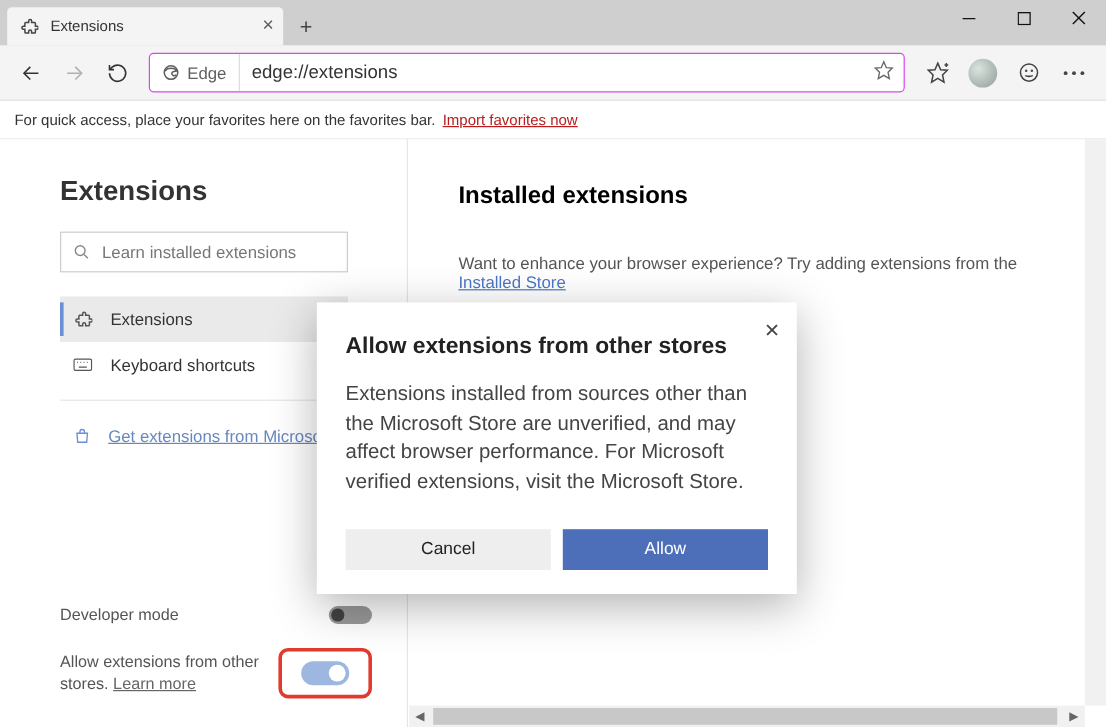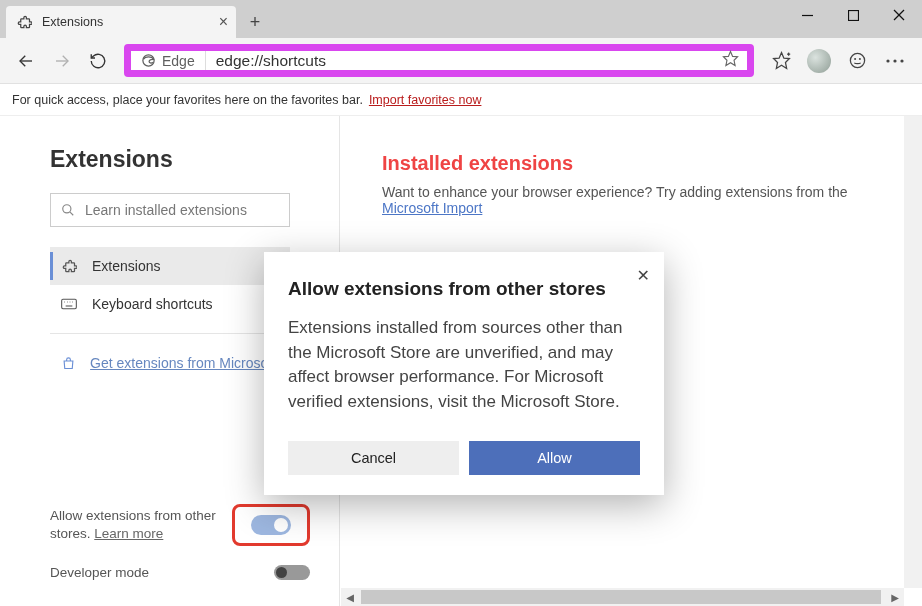--- a/index.html
+++ b/index.html
@@ -12,21 +12,21 @@
   .tab-title { font-size: 12.5px; color: #333; }
   .tab-close { position: absolute; right: 8px; font-size: 16px; color: #555; }
   .newtab { width: 30px; height: 30px; margin-top:7px; display: flex; align-items: center; justify-content: center; font-size: 18px; color: #444; margin-left: 4px; }
   .winctrl { margin-left: auto; display: flex; }
   .winbtn { width: 46px; height: 30px; display: flex; align-items: center; justify-content: center; color: #111; }
   
   
   .toolbar { height: 46px; background: #f4f4f4; display: flex; align-items: center; padding: 0 8px; border-bottom: 1px solid #e1e1e1; }
   .navbtn { width: 36px; height: 36px; display: flex; align-items:center; justify-content:center; color:#333; }
   .navbtn.disabled { opacity:.35; }
-  .addr { flex:1; height: 33px; background:#fff; border:7px solid #d946ef; border-radius:4px; display:flex; align-items:center; margin: 0 8px; position:relative; }
+  .addr { flex:1; height: 33px; background:#fff; border:1px solid #d946ef; border-radius:4px; display:flex; align-items:center; margin: 0 8px; position:relative; }
   .edge-indicator { display:flex; align-items:center; padding:0 10px; border-right:1px solid #ddd; height:100%; color:#5f5f5f; font-size:14px; }
   .edge-indicator svg { margin-right:6px; }
   .url { padding-left:10px; font-size:15.5px; color:#333; }
   .star-end { position:absolute; right:8px; color:#666; }
   .rightctrls { display:flex; align-items:center; }
   .rightctrls .iconbtn { width:38px; height:38px; display:flex; align-items:center; justify-content:center; color:#444; }
   .profile { width:24px; height:24px; border-radius:50%; background: radial-gradient(circle at 35% 35%, #dbe3df, #8f9d95); }
   .addext { width:38px; height:38px; display:flex; align-items:center; justify-content:center; color:#444; }
   
   
@@ -51,21 +51,21 @@
   .setrow .label { max-width:170px; line-height:1.35; }
   .setrow a { color:#666; text-decoration:underline; }
   .toggle { width:36px; height:15px; border-radius:10px; position:relative; }
   .toggle.off { background:#999; }
   .toggle.off::after { content:""; position:absolute; left:2px; top:2px; width:11px; height:11px; background:#424242; border-radius:50%; }
   .toggle.on { background:#9db7e0; width:40px; height:20px; border-radius:11px;}
   .toggle.on::after { content:""; position:absolute; right:3px; top:3px; width:14px; height:14px; background:#fff; border-radius:50%; }
   .highlight-box { border:3px solid #e23a2e; border-radius:8px; padding:8px 16px; display:inline-flex; }
   
   .main { flex:1; padding: 36px 0 0 42px; }
-  .main-title { font-size:20px; color:#ef4444; font-weight:600; margin-bottom:9px; }
+  .main-title { font-size:20px; color:#000000; font-weight:600; margin-bottom:36px; }
   .main-sub { font-size:14px; color:#555; }
   .main-sub a { color:#4c76c6; text-decoration:underline; }
   
   
   .dialog { position:absolute; left:264px; top:252px; width:400px; background:#fff; box-shadow:0 10px 36px rgba(0,0,0,.30); padding:26px 24px 20px 24px; }
   .dlg-title { font-size:19px; font-weight:600; color:#222; margin-bottom:16px; }
   .dlg-body { font-size:17px; color:#444; line-height:1.45; margin-bottom:26px; }
   .dlg-close { position:absolute; top:14px; right:14px; font-size:16px; color:#444; }
   .dlg-actions { display:flex; gap:10px; }
   .btn { flex:1; height:34px; font-size:14.5px; display:flex; align-items:center; justify-content:center; cursor:pointer; }
@@ -132,21 +132,21 @@
       </svg>
     </div>
   <div class="addr">
     <div class="edge-indicator">
       <svg width="15" height="15" viewBox="0 0 24 24" fill="none" stroke="#5f5f5f" stroke-width="2">
           <circle cx="12" cy="12" r="9"></circle>
           <path d="M4 10c3-5 13-5 16 0-2 0-6 0-7 3 0 3 3 4 6 2"></path>
         </svg>
       <span>Edge</span>
     </div>
-    <span class="url">edge://shortcuts</span>
+    <span class="url">edge://extensions</span>
     <span class="star-end"><svg width="17" height="17" viewBox="0 0 24 24" fill="none" stroke="#666" stroke-width="1.6">
           <polygon points="12 2 15 9 22 9.5 17 14.5 18.5 22 12 18 5.5 22 7 14.5 2 9.5 9 9"></polygon>
         </svg></span>
   </div>
   <div class="addext">
       <svg width="19" height="19" viewBox="0 0 24 24" fill="none" stroke="#444" stroke-width="1.6">
         <polygon points="12 2 15 9 22 9.5 17 14.5 18.5 22 12 18 5.5 22 7 14.5 2 9.5 9 9"></polygon>
         <line x1="19" y1="4" x2="23" y2="4"></line>
         <line x1="21" y1="2" x2="21" y2="6"></line>
       </svg>
@@ -217,38 +217,38 @@
               <path d="M5 8h14l-1 12H6z"></path>
               <path d="M9 8V6a3 3 0 0 1 6 0v2"></path>
             </svg>
           </span>
         <span class="getlink" style="white-space:nowrap; overflow:hidden;">Get extensions from Microsoft Store</span>
       </div>
     </div>
 
     <div class="settings-bottom">
       <div class="setrow">
+        <span class="label">Developer mode</span>
+        <div class="toggle off"></div>
+      </div>
+      <div class="setrow">
         <span class="label">
           <span>Allow extensions from other stores. </span><a href="#">Learn more</a>
         </span>
         <span class="highlight-box">
           <div class="toggle on"></div>
         </span>
       </div>
-      <div class="setrow">
-        <span class="label">Developer mode</span>
-        <div class="toggle off"></div>
-      </div>
     </div>
   </div>
 
   <div class="main">
     <div class="main-title">Installed extensions</div>
     <div class="main-sub">
-      <span>Want to enhance your browser experience? Try adding extensions from the </span><a href="#" style="white-space:nowrap;">Microsoft Import</a>
+      <span>Want to enhance your browser experience? Try adding extensions from the </span><a href="#" style="white-space:nowrap;">Installed Store</a>
     </div>
   </div>
 </div>
 
 <div class="dialog">
   <div class="dlg-close">✕</div>
   <div class="dlg-title">Allow extensions from other stores</div>
   <div class="dlg-body">Extensions installed from sources other than the Microsoft Store are unverified, and may affect browser performance. For Microsoft verified extensions, visit the Microsoft Store.</div>
   <div class="dlg-actions">
     <div class="btn btn-secondary">Cancel</div>

